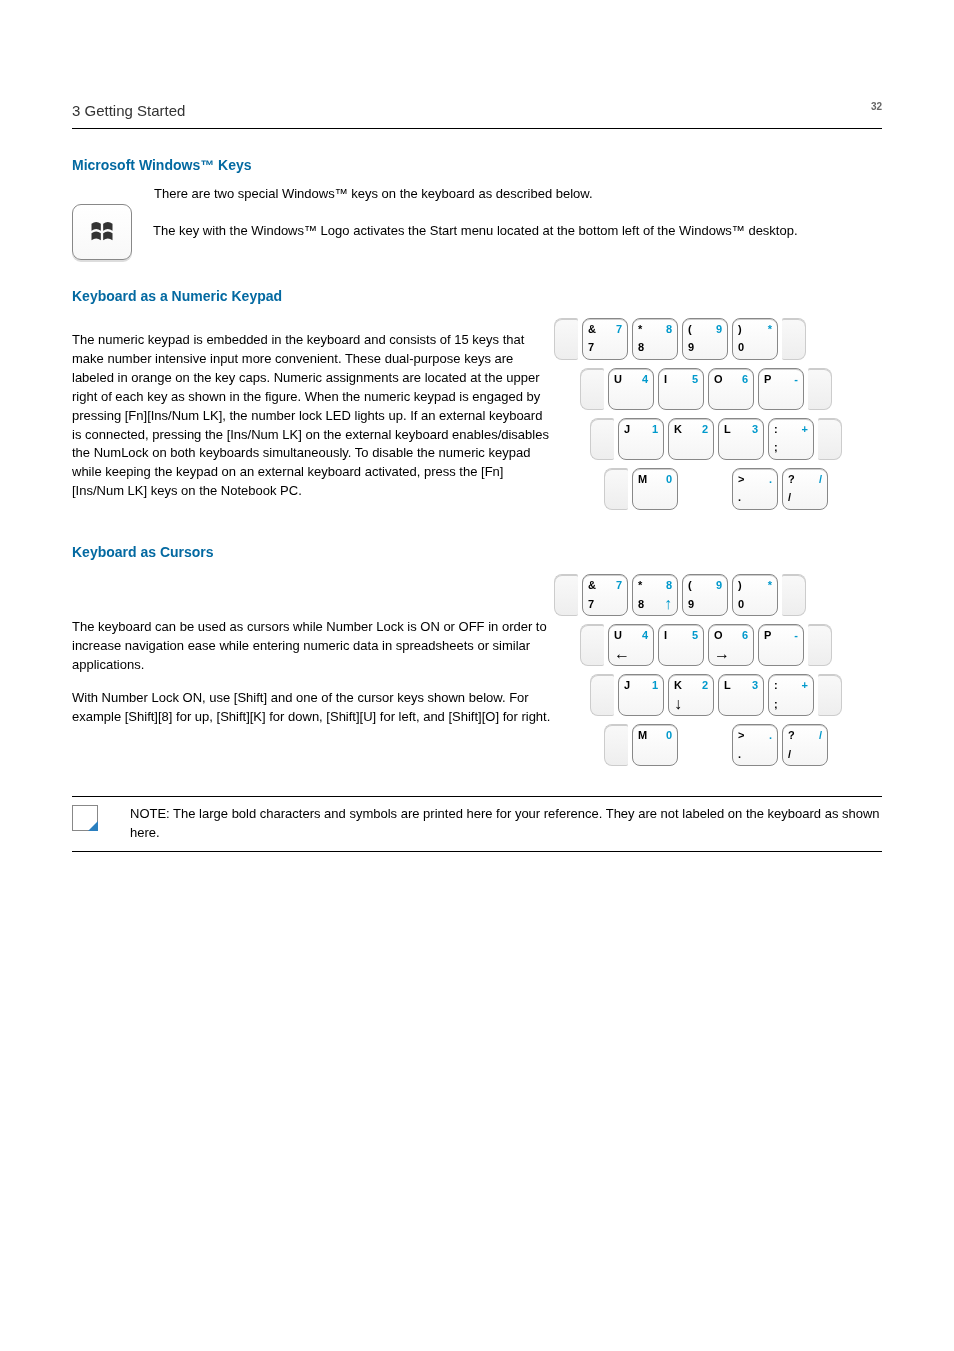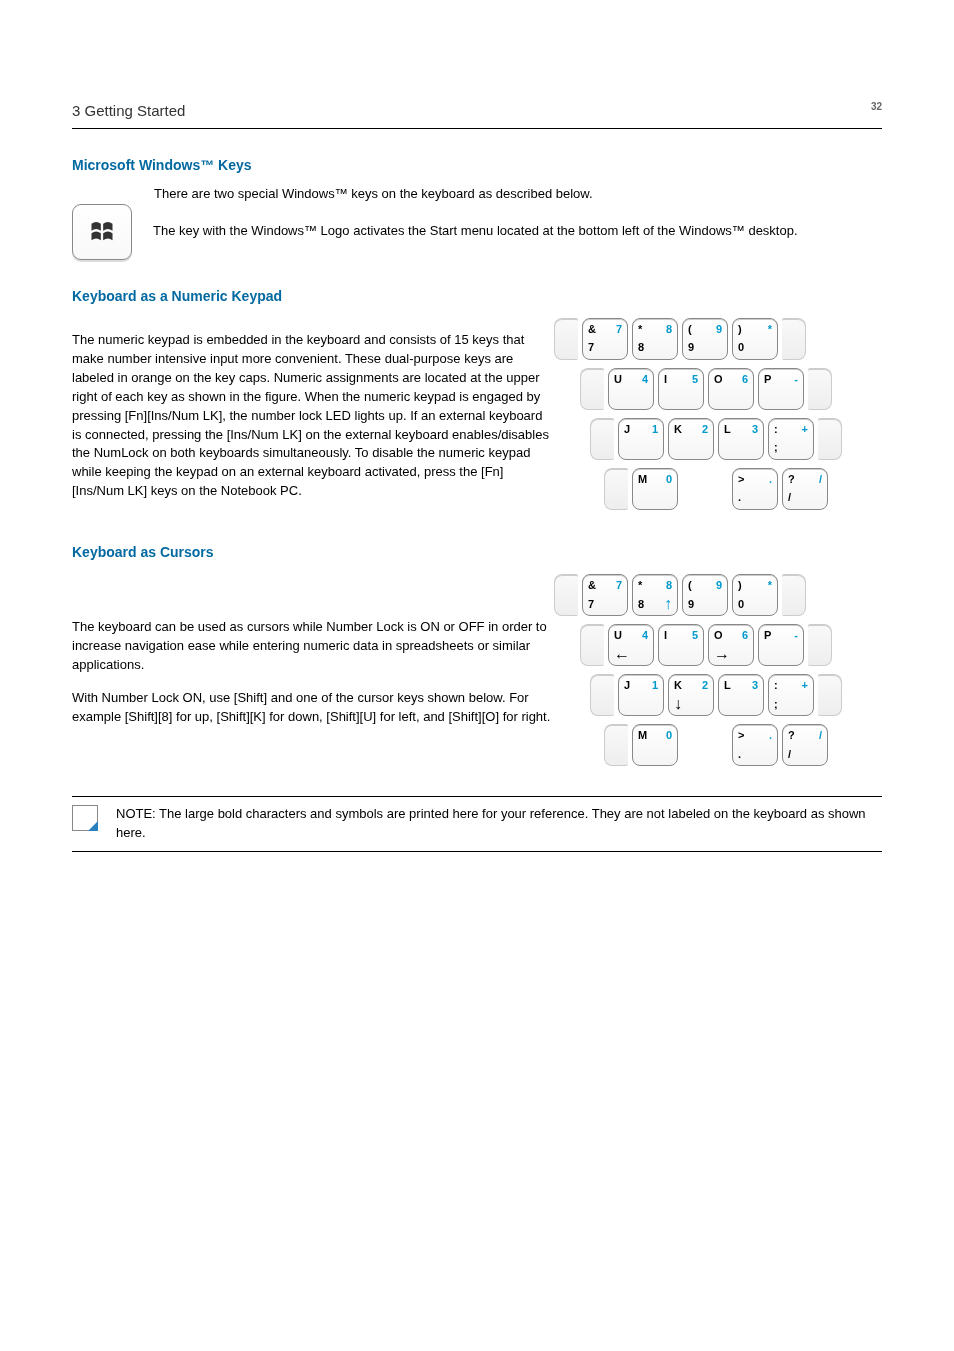--- a/index.html
+++ b/index.html
@@ -137,21 +137,21 @@
     }
     .keypad-row.offset-1 { margin-left: 26px; }
     .keypad-row.offset-2 { margin-left: 36px; }
     .keypad-row.offset-3 { margin-left: 50px; }
     .note-section {
       border-top: 1px solid #000;
       border-bottom: 1px solid #000;
       margin-top: 24px;
       padding: 8px 0;
       display: flex;
-      gap: 18px;
+      gap: 32px;
       align-items: flex-start;
     }
     .note-icon {
       width: 26px;
       height: 26px;
       border: 1px solid #888;
       background: #fff;
       position: relative;
       flex-shrink: 0;
     }

